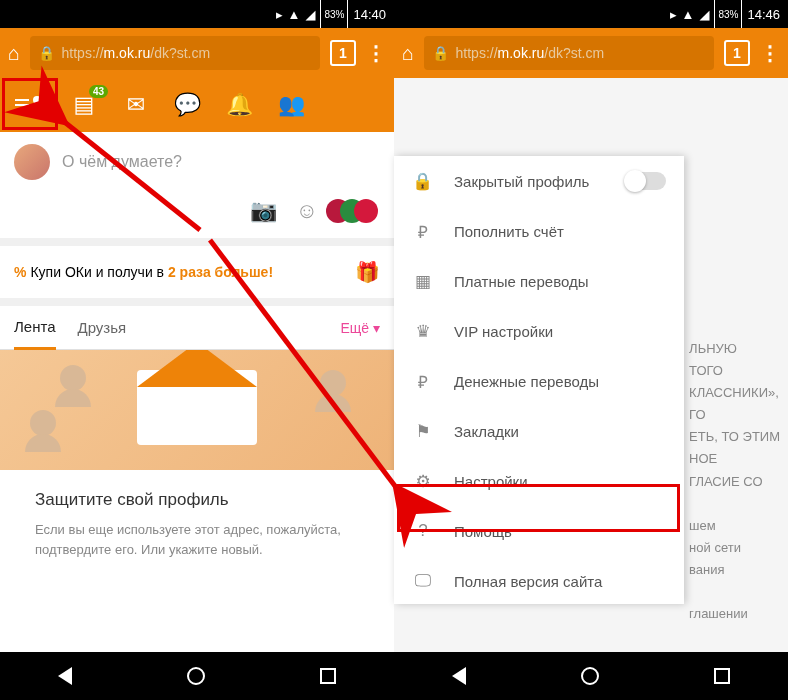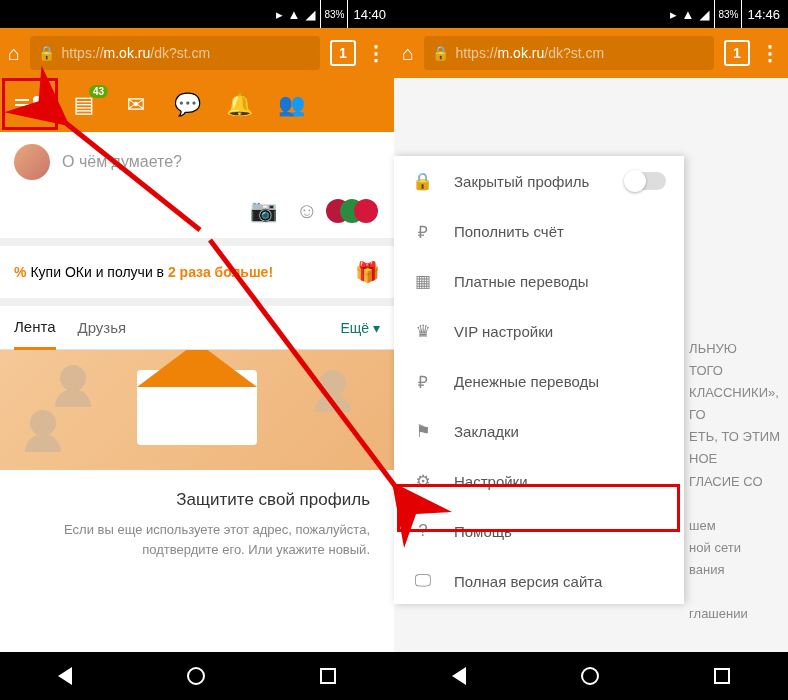--- a/index.html
+++ b/index.html
@@ -30,28 +30,28 @@
 .circles{display:flex}
 .circle{width:24px;height:24px;border-radius:50%;margin-left:-10px}
 .promo{padding:14px;display:flex;align-items:center;border-bottom:8px solid #f0f0f0;background:#fff}
 .promo-text{flex:1;font-size:14px}
 .promo .pct{color:#ee8308;font-weight:bold;margin-right:4px}
 .promo .bold{color:#ee8308;font-weight:bold}
 .gift{color:#ee8308;font-size:20px}
 .tabs{display:flex;padding:0 14px;height:44px;align-items:center;border-bottom:1px solid #e0e0e0;background:#fff}
 .tab{font-size:15px;padding:12px 0;margin-right:22px;color:#666}
 .tab.active{color:#222;border-bottom:3px solid #ee8308;font-weight:500}
-.tabs .more{margin-left:auto;color:#0f766e;font-size:14px}
+.tabs .more{margin-left:auto;color:#ec4899;font-size:14px}
 .banner{height:120px;background:linear-gradient(135deg,#f5c896,#eeb378);position:relative;overflow:hidden}
 .envelope{position:absolute;left:50%;top:20px;transform:translateX(-50%)}
 .env-back{width:120px;height:75px;background:#fff;border-radius:4px;position:relative}
 .env-flap{position:absolute;top:-28px;left:0;width:0;height:0;border-left:60px solid transparent;border-right:60px solid transparent;border-bottom:45px solid #ee8308}
 .person{position:absolute;width:26px;height:26px;border-radius:50%;background:#d9b896}
 .person::after{content:'';position:absolute;width:36px;height:18px;background:#d9b896;border-radius:18px 18px 0 0;bottom:-16px;left:-5px}
-.protect{padding:20px 24px;text-align:right;background:#fff}
+.protect{padding:20px 35px;text-align:left;background:#fff}
 .protect h3{font-size:17px;color:#333;margin-bottom:10px;font-weight:500}
 .protect p{font-size:13px;color:#888;line-height:1.5}
 .email-field{margin:14px 14px 0;border:1px solid #ccc;padding:10px;font-size:14px;background:#fff}
 .nav-bar{height:48px;background:#000;display:flex;align-items:center;justify-content:space-around;margin-top:auto}
 .nav-tri{width:0;height:0;border-top:9px solid transparent;border-bottom:9px solid transparent;border-right:14px solid #fff}
 .nav-circ{width:18px;height:18px;border:2px solid #fff;border-radius:50%}
 .nav-sq{width:16px;height:16px;border:2px solid #fff}
 
 .menu-overlay{position:absolute;left:0;top:78px;width:290px;bottom:48px;background:#fff;z-index:10;box-shadow:2px 0 8px rgba(0,0,0,0.2);overflow:hidden}
 .menu-item{height:50px;display:flex;align-items:center;padding:0 18px;gap:20px;font-size:15px;color:#555;border-bottom:0}

